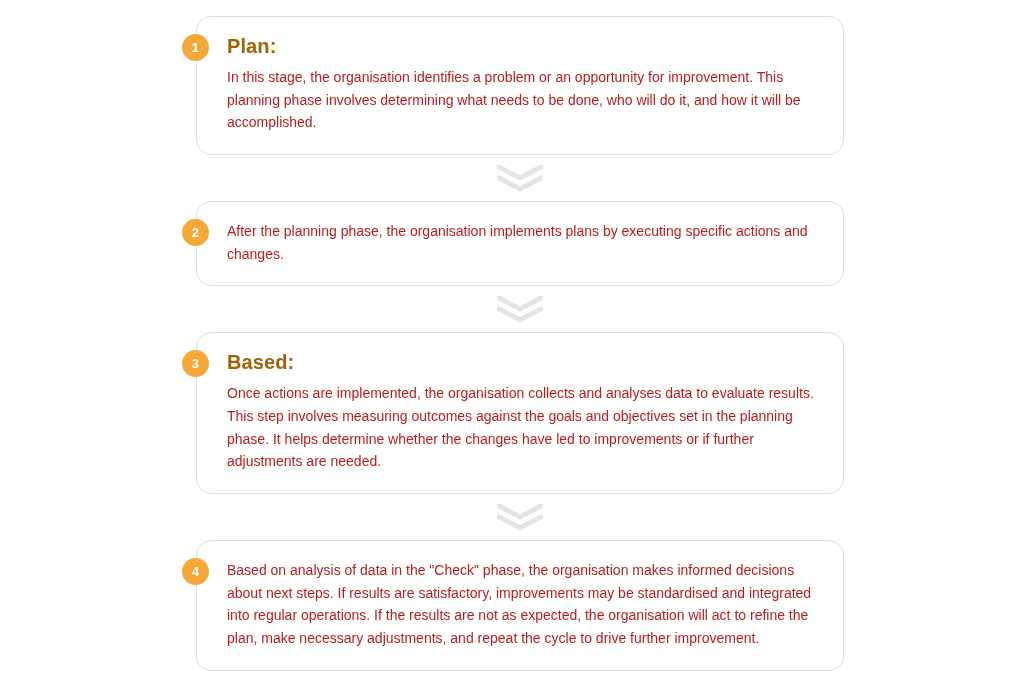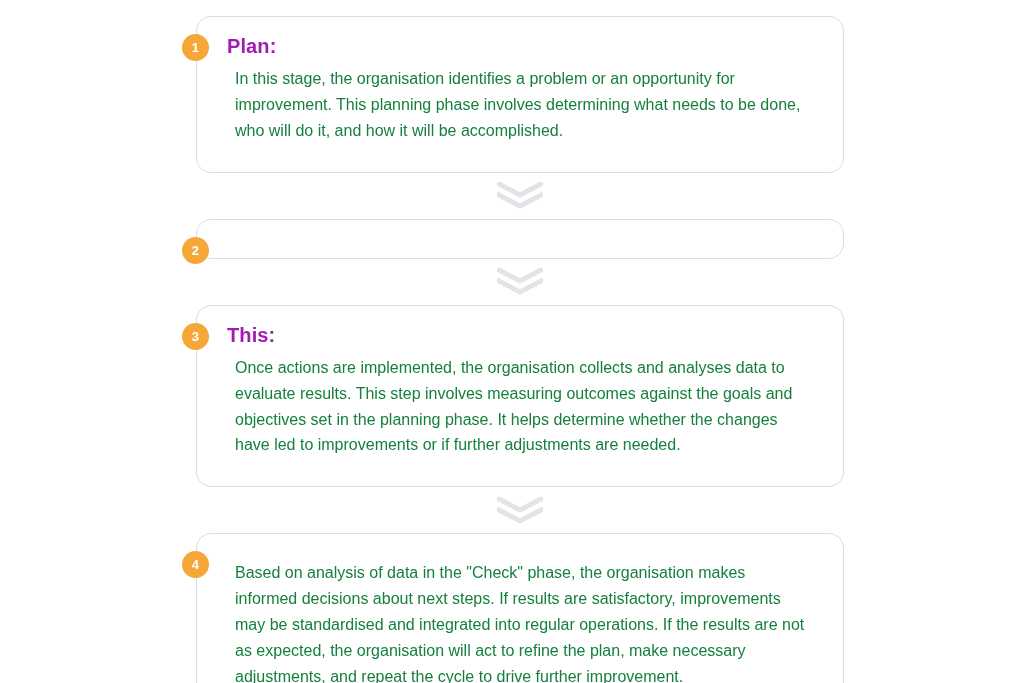--- a/index.html
+++ b/index.html
@@ -52,30 +52,30 @@
     font-weight: 600;
     line-height: 27px;
     text-align: center;
     letter-spacing: 0.2px;
   }
 
   .step-title {
     margin: 0 0 8px 0;
     font-size: 20px;
     font-weight: 700;
-    color: #a21caf;
+    color: #a16207;
     letter-spacing: 0.1px;
     line-height: 1.15;
   }
 
   .step-body {
-    margin: 8px;
-    font-size: 16px;
+    margin: 0;
+    font-size: 14px;
     line-height: 1.62;
-    color: #15803d;
+    color: #b91c1c;
     max-width: 600px;
   }
 
   
   .separator {
     display: flex;
     justify-content: center;
     align-items: center;
     height: 46px;
   }
@@ -97,32 +97,33 @@
 
     <div class="separator">
       <svg class="chevron-icon" width="46" height="27" viewBox="0 0 46 27" fill="none" xmlns="http://www.w3.org/2000/svg">
         <path d="M2 2 L23 13 L44 2" stroke="#e3e3e8" stroke-width="5" stroke-linecap="square" stroke-linejoin="miter" fill="none"></path>
         <path d="M2 13 L23 24 L44 13" stroke="#e3e3e8" stroke-width="5" stroke-linecap="square" stroke-linejoin="miter" fill="none"></path>
       </svg>
     </div>
 
     <div class="step-card">
       <div class="step-badge">2</div>
+      <p class="step-body">After the planning phase, the organisation implements plans by executing specific actions and changes.</p>
     </div>
 
     <div class="separator">
       <svg class="chevron-icon" width="46" height="27" viewBox="0 0 46 27" fill="none" xmlns="http://www.w3.org/2000/svg">
         <path d="M2 2 L23 13 L44 2" stroke="#e3e3e8" stroke-width="5" stroke-linecap="square" stroke-linejoin="miter" fill="none"></path>
         <path d="M2 13 L23 24 L44 13" stroke="#e3e3e8" stroke-width="5" stroke-linecap="square" stroke-linejoin="miter" fill="none"></path>
       </svg>
     </div>
 
     <div class="step-card">
       <div class="step-badge">3</div>
-      <h2 class="step-title">This:</h2>
+      <h2 class="step-title">Based:</h2>
       <p class="step-body">Once actions are implemented, the organisation collects and analyses data to evaluate results. This step involves measuring outcomes against the goals and objectives set in the planning phase. It helps determine whether the changes have led to improvements or if further adjustments are needed.</p>
     </div>
 
     <div class="separator">
       <svg class="chevron-icon" width="46" height="27" viewBox="0 0 46 27" fill="none" xmlns="http://www.w3.org/2000/svg">
         <path d="M2 2 L23 13 L44 2" stroke="#e3e3e8" stroke-width="5" stroke-linecap="square" stroke-linejoin="miter" fill="none"></path>
         <path d="M2 13 L23 24 L44 13" stroke="#e3e3e8" stroke-width="5" stroke-linecap="square" stroke-linejoin="miter" fill="none"></path>
       </svg>
     </div>
 

